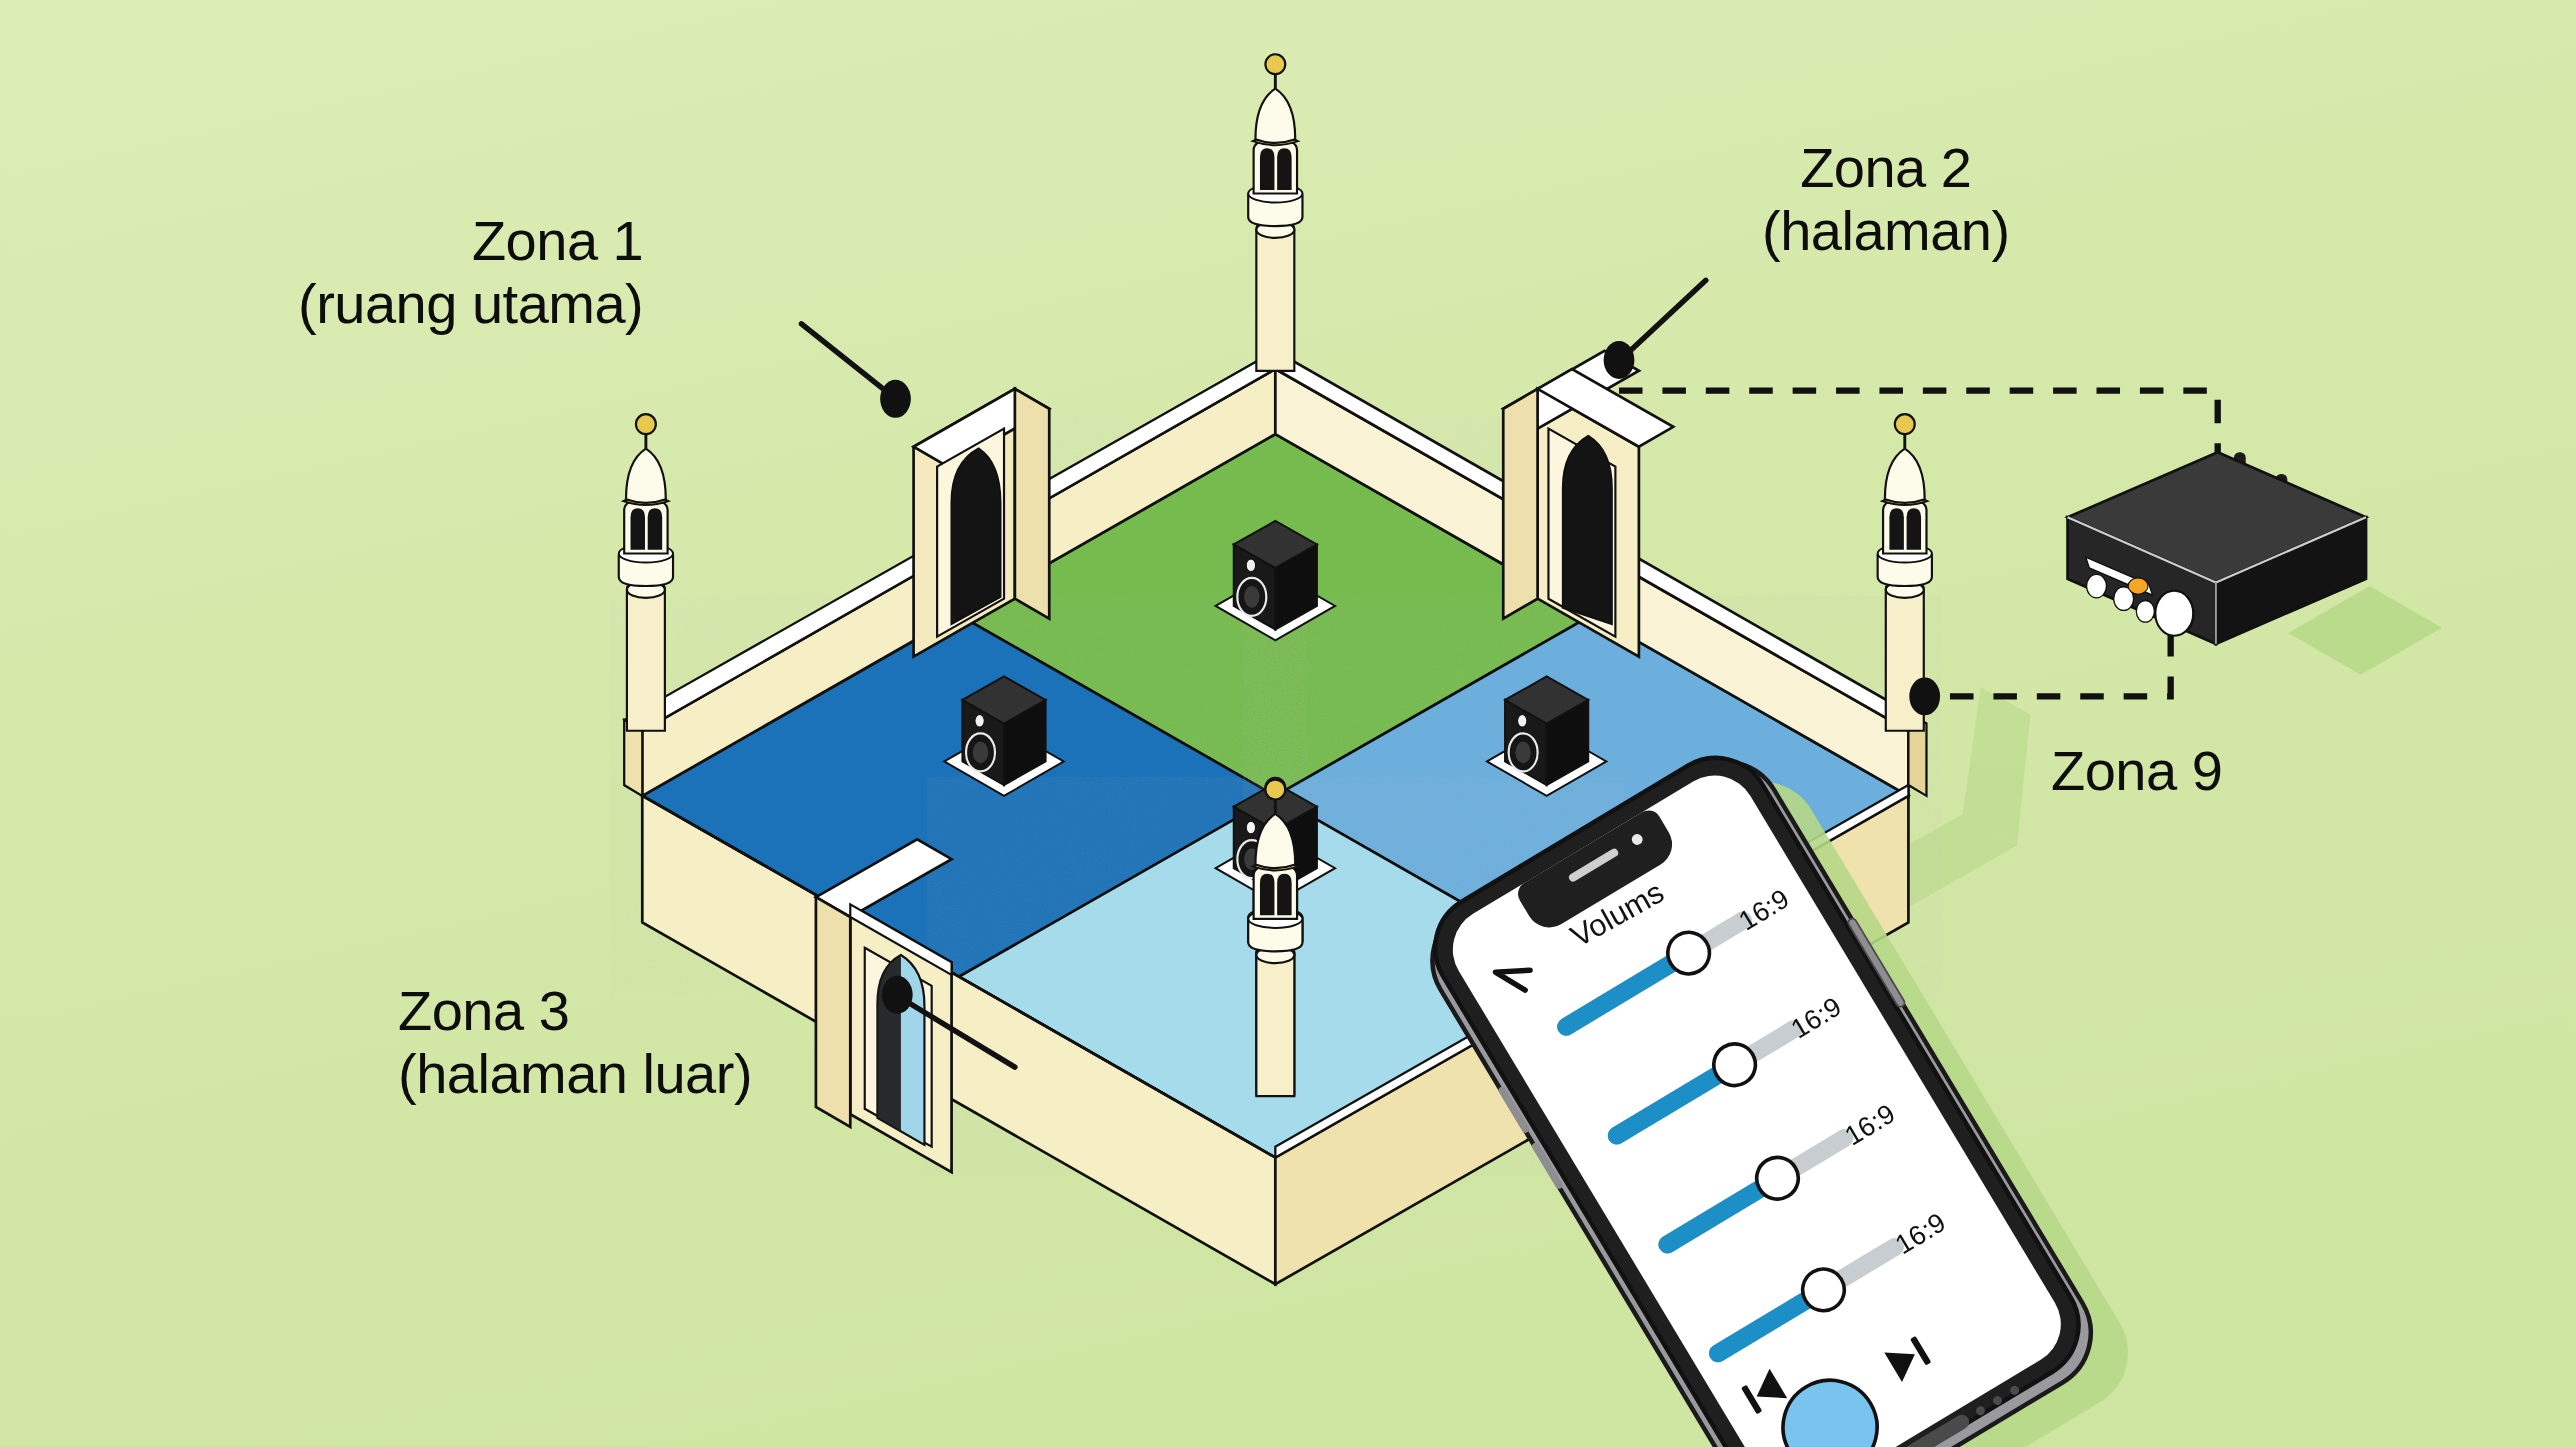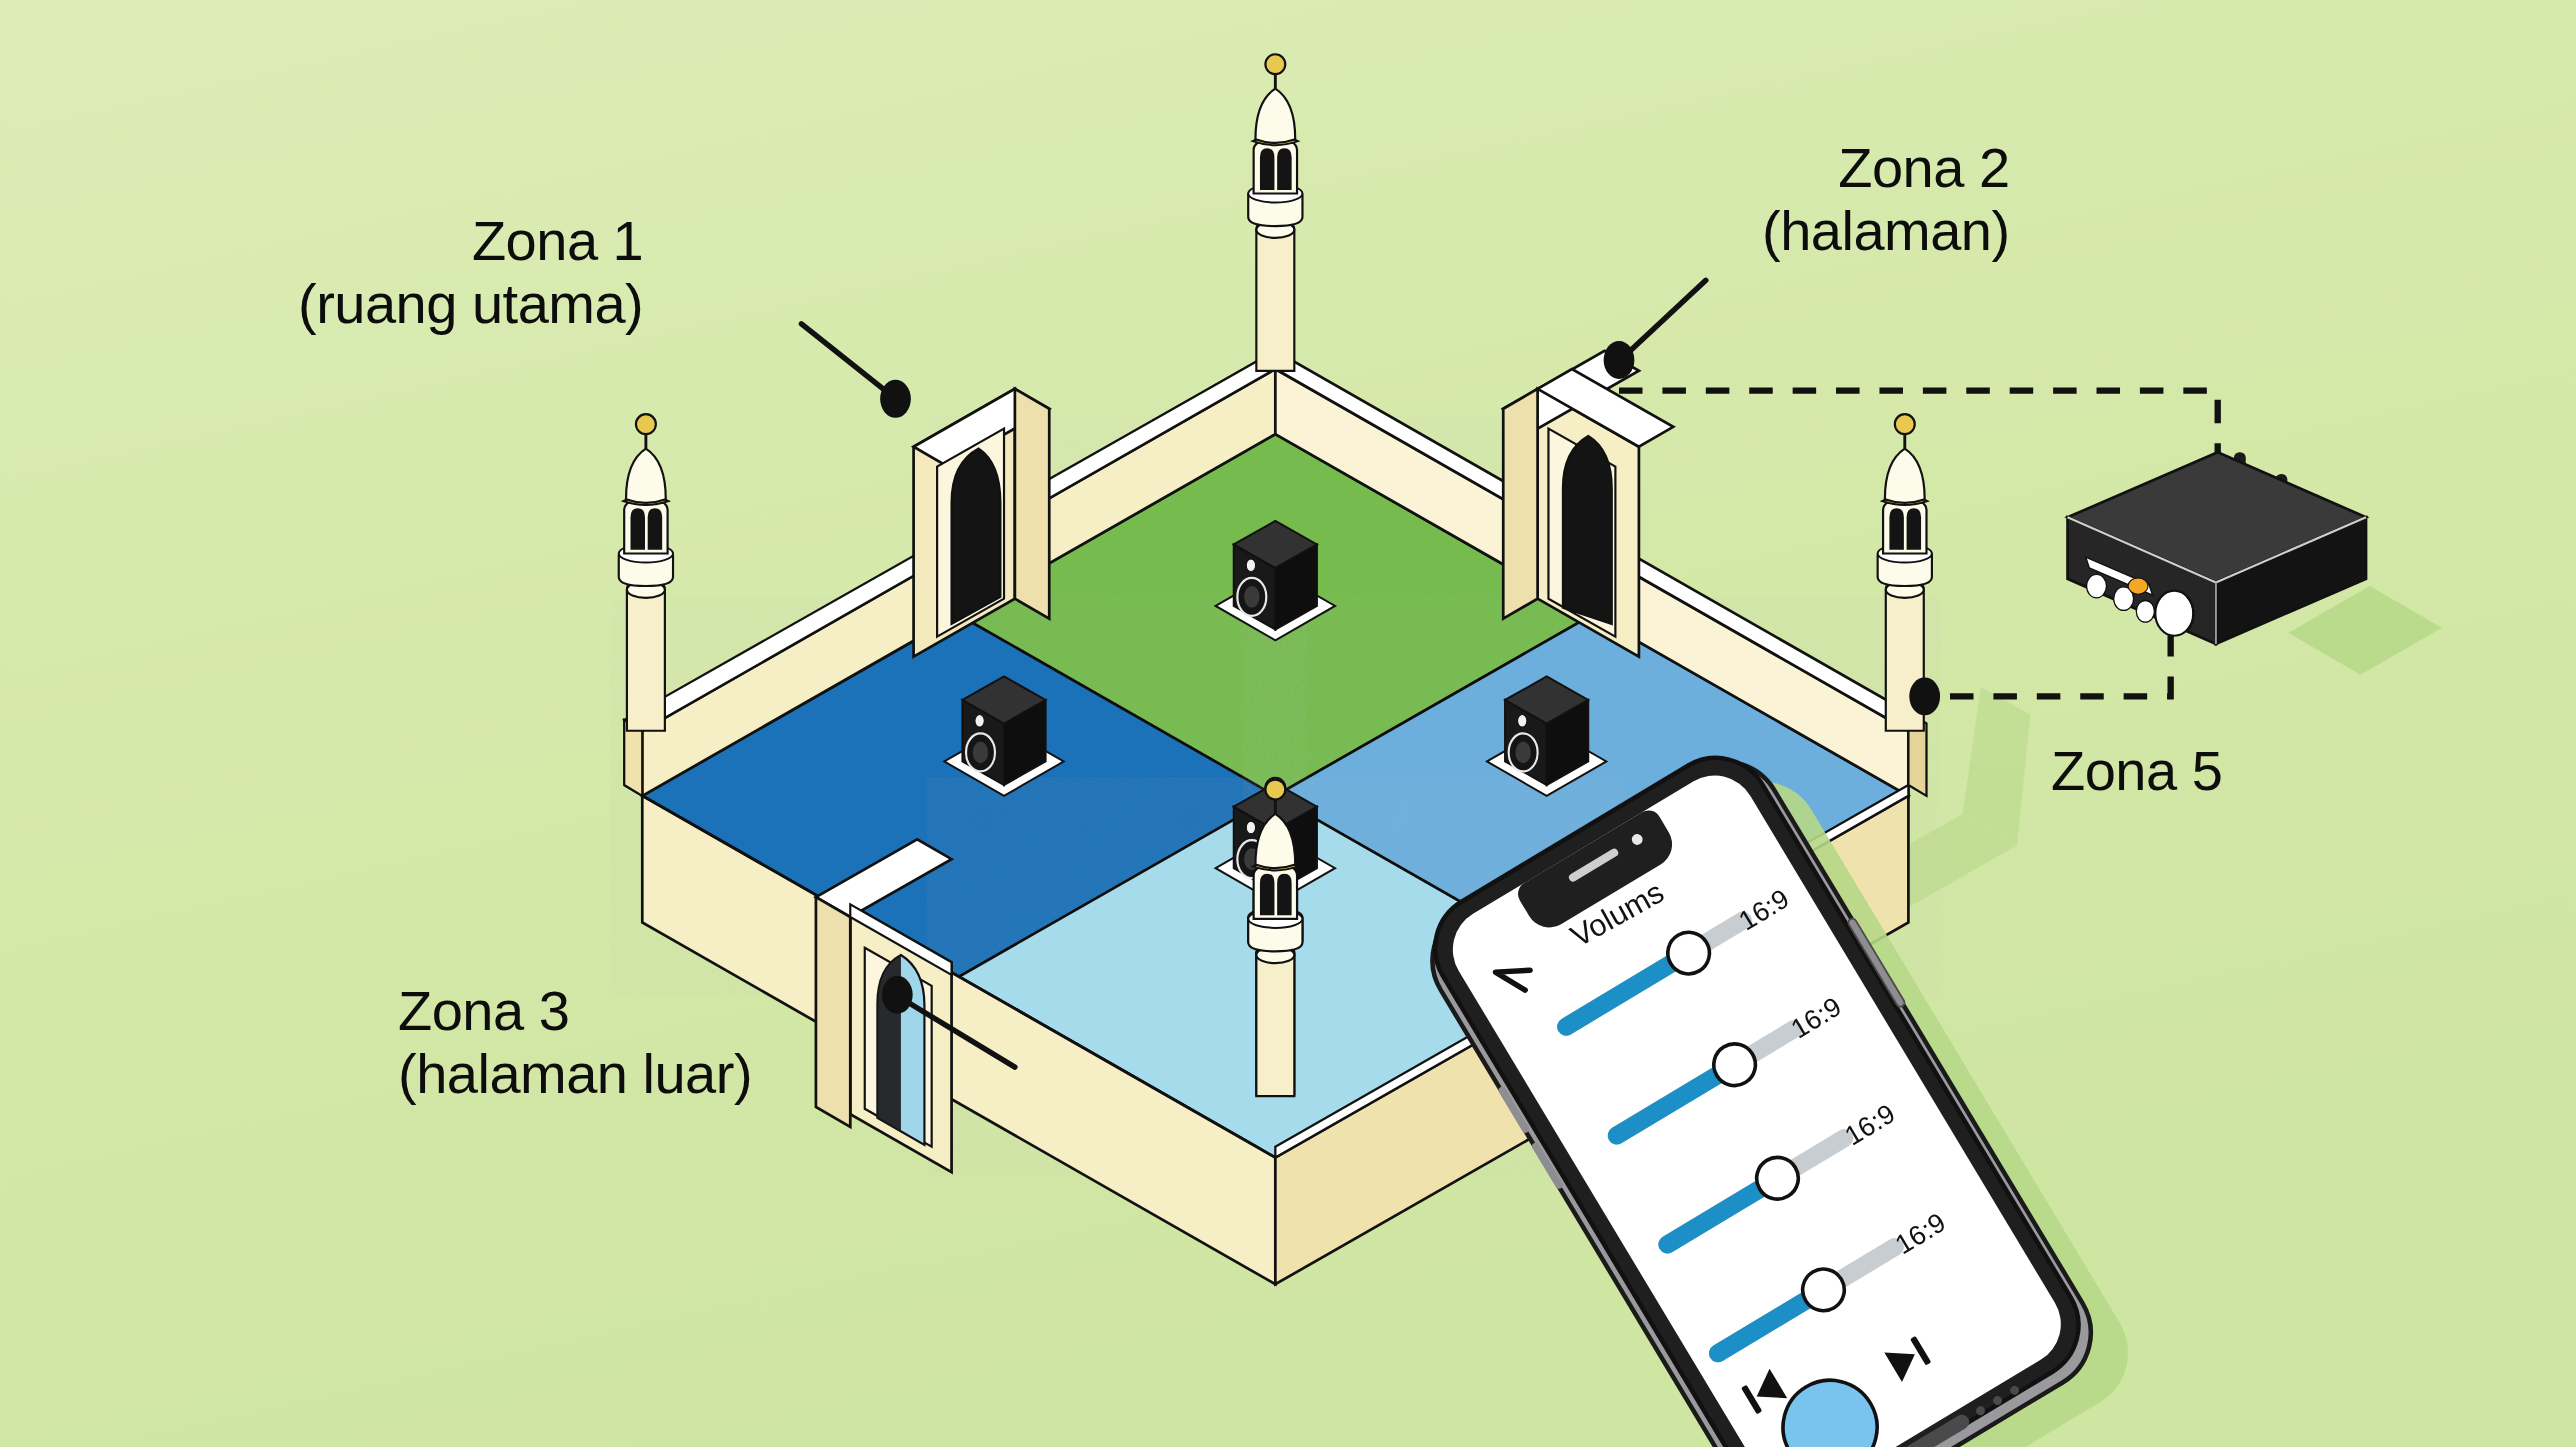--- a/index.html
+++ b/index.html
@@ -17,21 +17,21 @@
     color:#0d0d0d;
     font-size:56px;
     line-height:1.12;
     font-weight:400;
     letter-spacing:-0.5px;
     white-space:nowrap;
     font-family:"Liberation Sans", sans-serif;
   }
   .label .l2{display:block;}
   #lbl-z1{left:298px;top:210px;text-align:right;}
-  #lbl-z2{left:1762px;top:137px;text-align:right;}
+  #lbl-z2{left:1762px;top:137px;text-align:center;}
   #lbl-z3{left:398px;top:980px;}
   #lbl-z4{left:2051px;top:740px;text-align:left;}
   svg{display:block;}
 </style>
 </head>
 <body>
 
 <div id="stage">
 
   <svg width="2576" height="1447" viewBox="0 0 2848 1600">
@@ -332,17 +332,17 @@
     <span>Zona 2</span>
     <span class="l2">(halaman)</span>
   </div>
 
   <div class="label" id="lbl-z3">
     <span>Zona 3</span>
     <span class="l2">(halaman luar)</span>
   </div>
 
   <div class="label" id="lbl-z4">
-    <span>Zona 5</span>
+    <span>Zona 9</span>
   </div>
 
 </div>
 
 
 </body></html>

